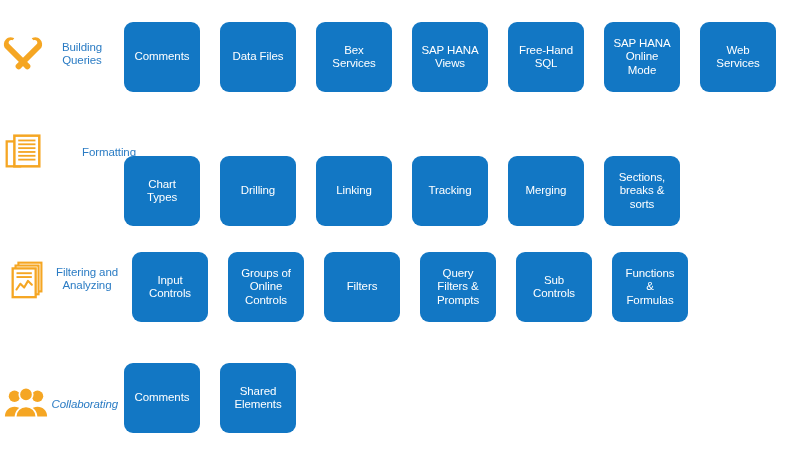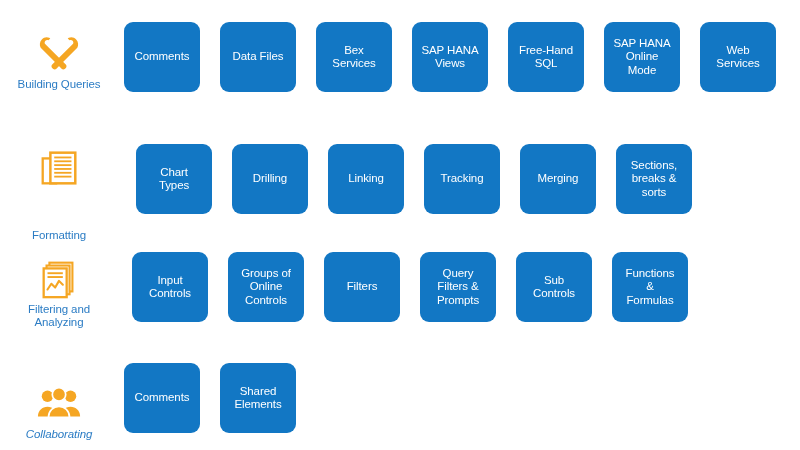--- a/index.html
+++ b/index.html
@@ -18,41 +18,41 @@
     width: 800px;
     height: 450px;
   }
 
   
   .cat {
     position: absolute;
     left: 0;
     width: 118px;
     display: flex;
-    flex-direction: column;
+    flex-direction: row;
     align-items: center;
     justify-content: flex-start;
   }
   .cat-icon {
     width: 46px;
     height: 46px;
     display: block;
     margin: 0 auto;
   }
   .cat-label {
     margin-top: 2px;
     font-size: 11.5px;
     line-height: 13px;
     color: #2b7cc4;
     text-align: center;
     letter-spacing: -0.1px;
     white-space: pre-line;
   }
   .cat-0 { top: 30px; }
-  .cat-1 { top: 145px; gap: 36px; }
+  .cat-1 { top: 128px; gap: 36px; }
   .cat-2 { top: 255px; }
   .cat-3 { top: 380px; font-style: italic; }
 
   
   .tiles {
     position: absolute;
     left: 124px;
     display: flex;
     gap: 20px;
   }
@@ -67,21 +67,21 @@
     text-align: center;
     color: #ffffff;
     font-size: 11.5px;
     line-height: 13.5px;
     letter-spacing: -0.1px;
     box-sizing: border-box;
     padding: 2px 4px;
     white-space: pre-line;
   }
   .tiles-0 { top: 22px; }
-  .tiles-1 { top: 144px; margin-left: 12px; }
+  .tiles-1 { top: 156px; }
   .tiles-2 { top: 252px; padding-left: 8px; }
   .tiles-3 { top: 363px; }
 </style>
 </head>
 <body>
 
 <div id="diagram">
 
   <div class="cat cat-0">
     <span class="cat-icon">

